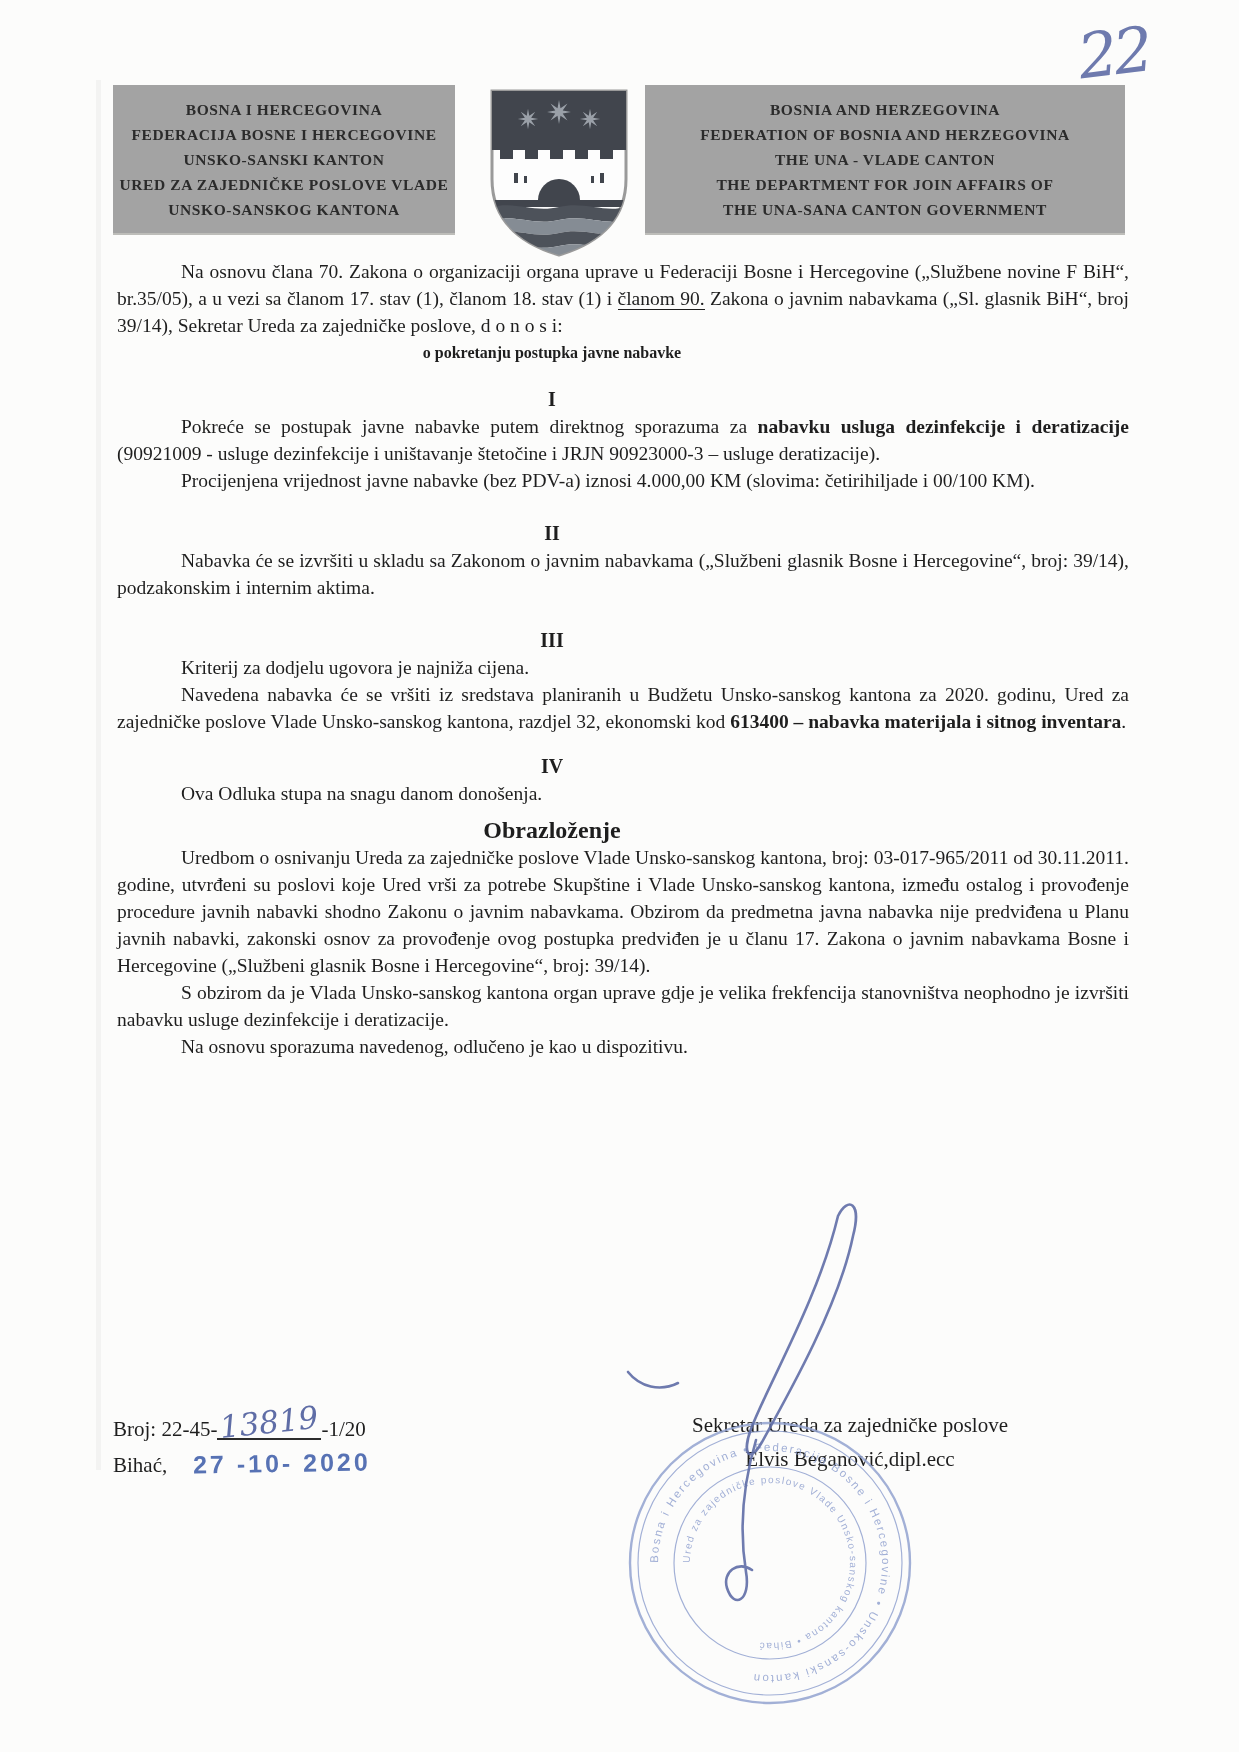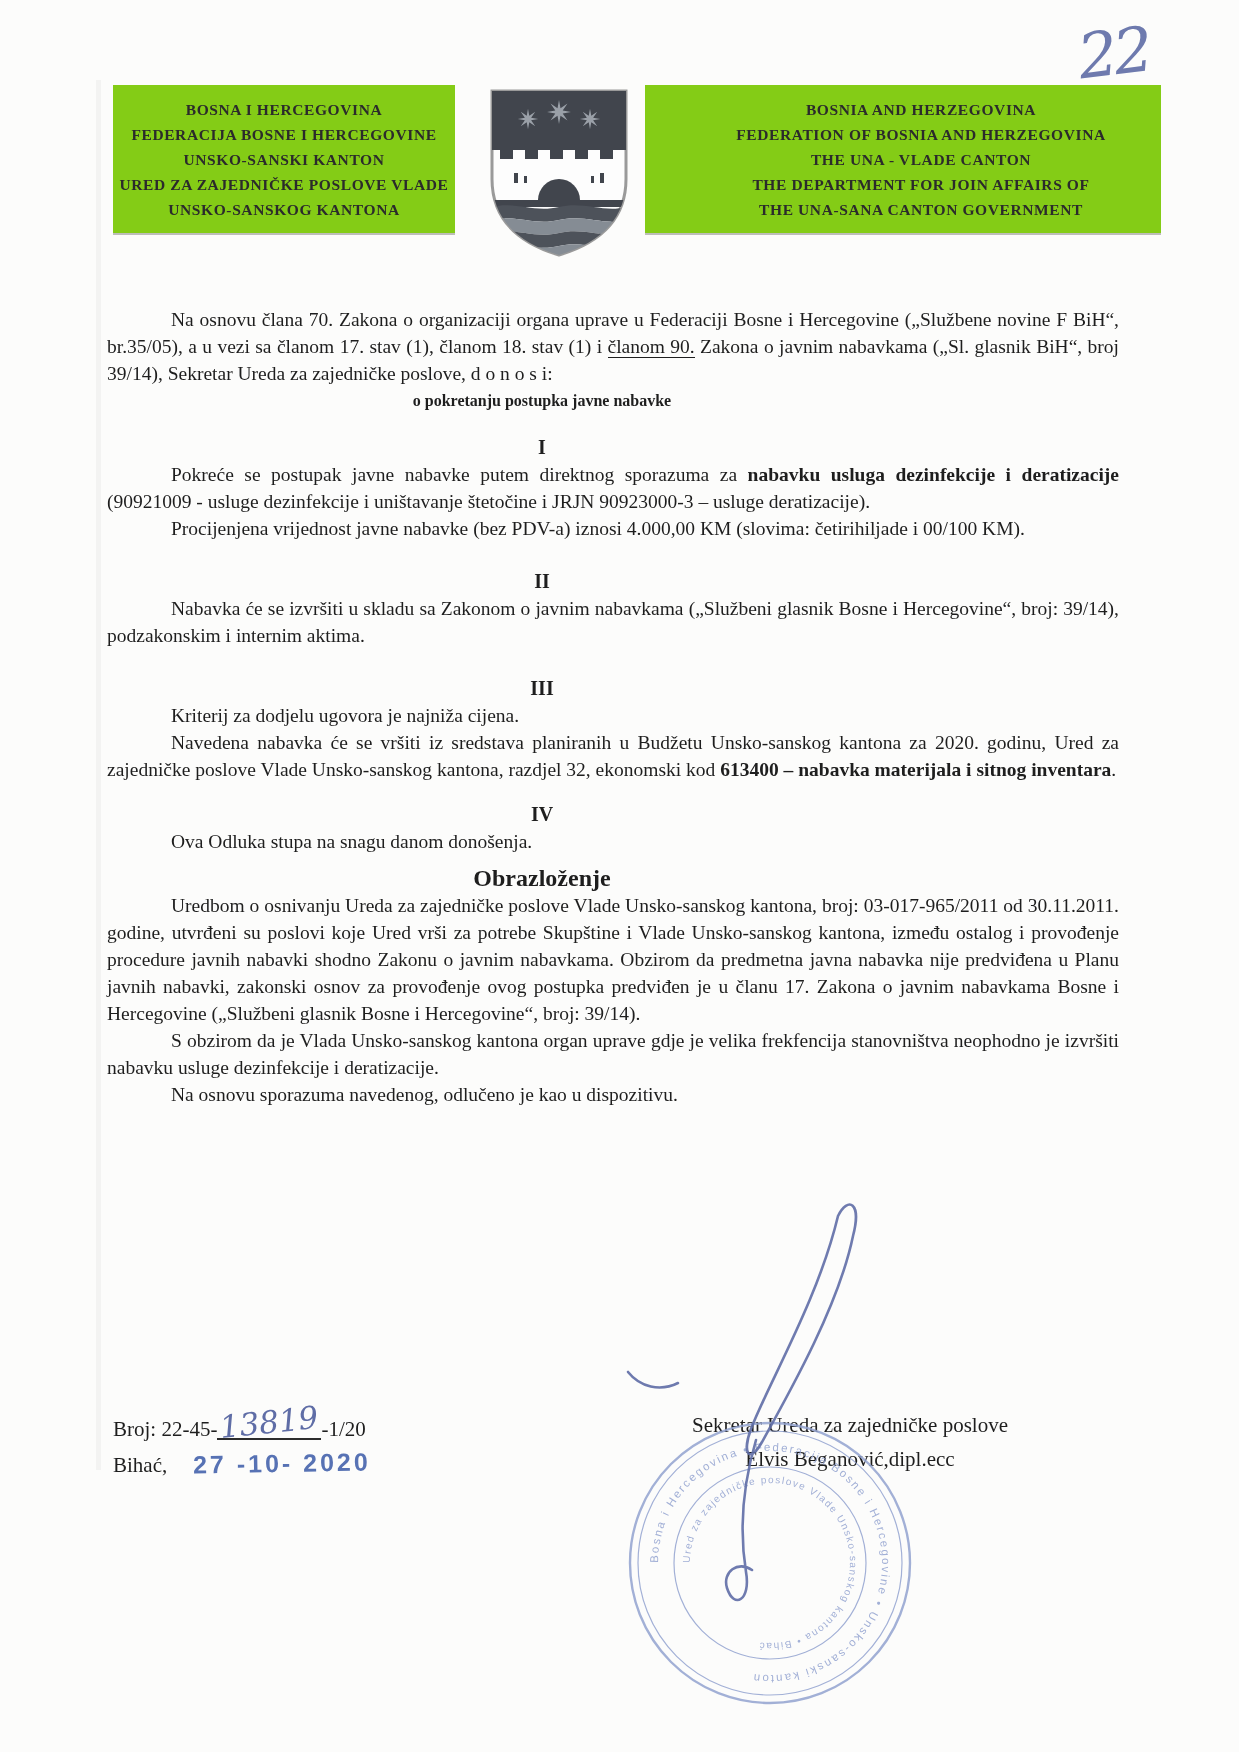--- a/index.html
+++ b/index.html
@@ -15,32 +15,32 @@
   .hw-pagenum {
     position:absolute; left:1078px; top:14px; width:110px;
     font-family:"DejaVu Serif", serif; font-style:italic;
     font-size:62px; color:#5f6da6; transform:rotate(-7deg);
     letter-spacing:-4px; opacity:0.9;
   }
 
   
   .header { position:absolute; left:113px; top:85px; width:1012px; height:148px; }
   .hdr-box {
-    position:absolute; top:0; height:148px; background:#84cc16;
+    position:absolute; top:0; height:148px; background:#a3a3a3;
     border-bottom:2px solid #bdbdb9;
     display:flex; flex-direction:column; justify-content:center;
     text-align:center; font-weight:bold; color:#2b2b2b;
   }
   .hdr-left  { left:0;   width:342px; }
-  .hdr-right { left:532px; width:480px;padding-left:36px; }
+  .hdr-right { left:532px; width:480px; }
   .hdr-box .line { font-size:15.5px; line-height:25px; letter-spacing:0.6px; }
   .crest-wrap { position:absolute; left:368px; top:2px; width:156px; height:172px; }
 
   
-  .content { position:absolute; left:107px; top:258px; width:1012px;margin-top:48px; }
+  .content { position:absolute; left:117px; top:258px; width:1012px; }
   .para {
     text-align:justify; text-indent:64px;
     font-size:19.5px; line-height:27px; margin:0;
   }
   .center-narrow { width:870px; text-align:center; text-indent:0; margin:0; }
   .doc-title { font-weight:bold; font-size:21px; line-height:28px; letter-spacing:1.5px; margin-top:19px; }
   .doc-subtitle { font-weight:bold; font-size:16px; line-height:28px; }
   .sec-num { font-weight:bold; font-size:20px; line-height:27px; }
   .mt26 { margin-top:26px; } .mt19 { margin-top:19px; } .mt18 { margin-top:18px; } .mt10 { margin-top:10px; }
   .b { font-weight:bold; }

